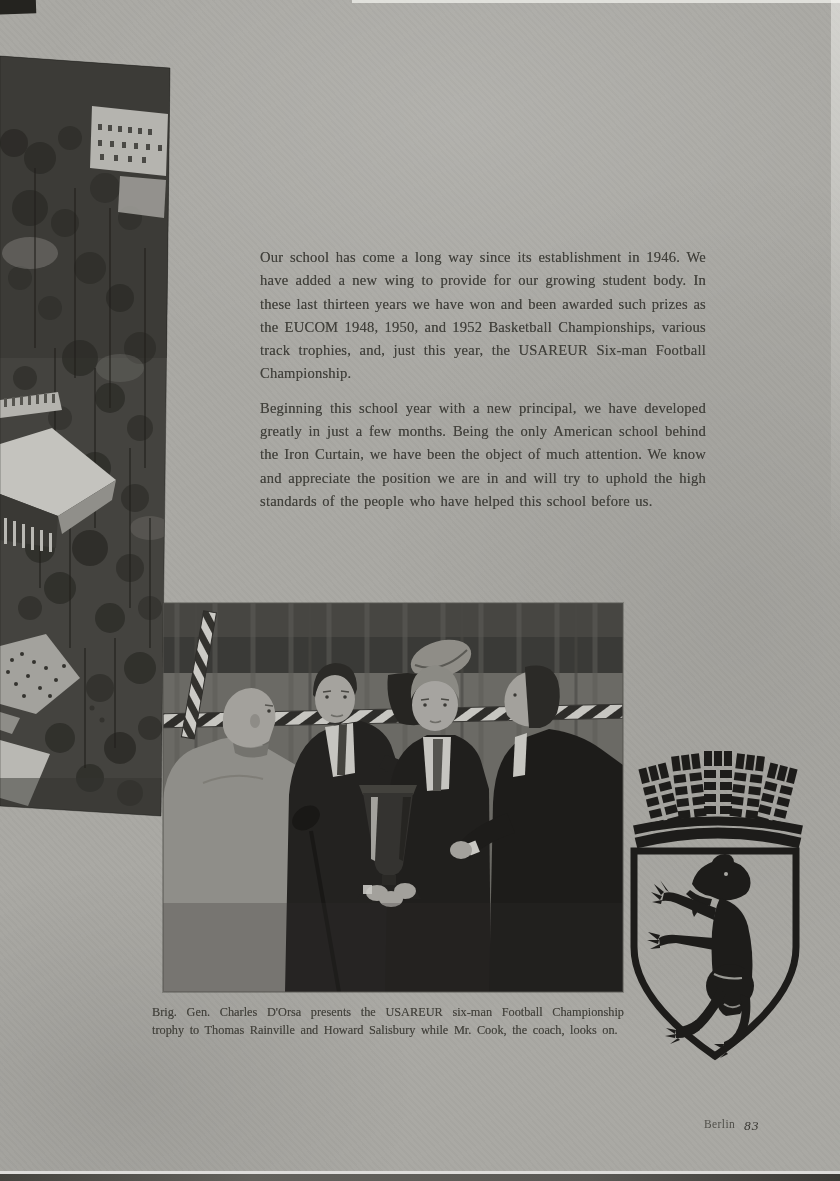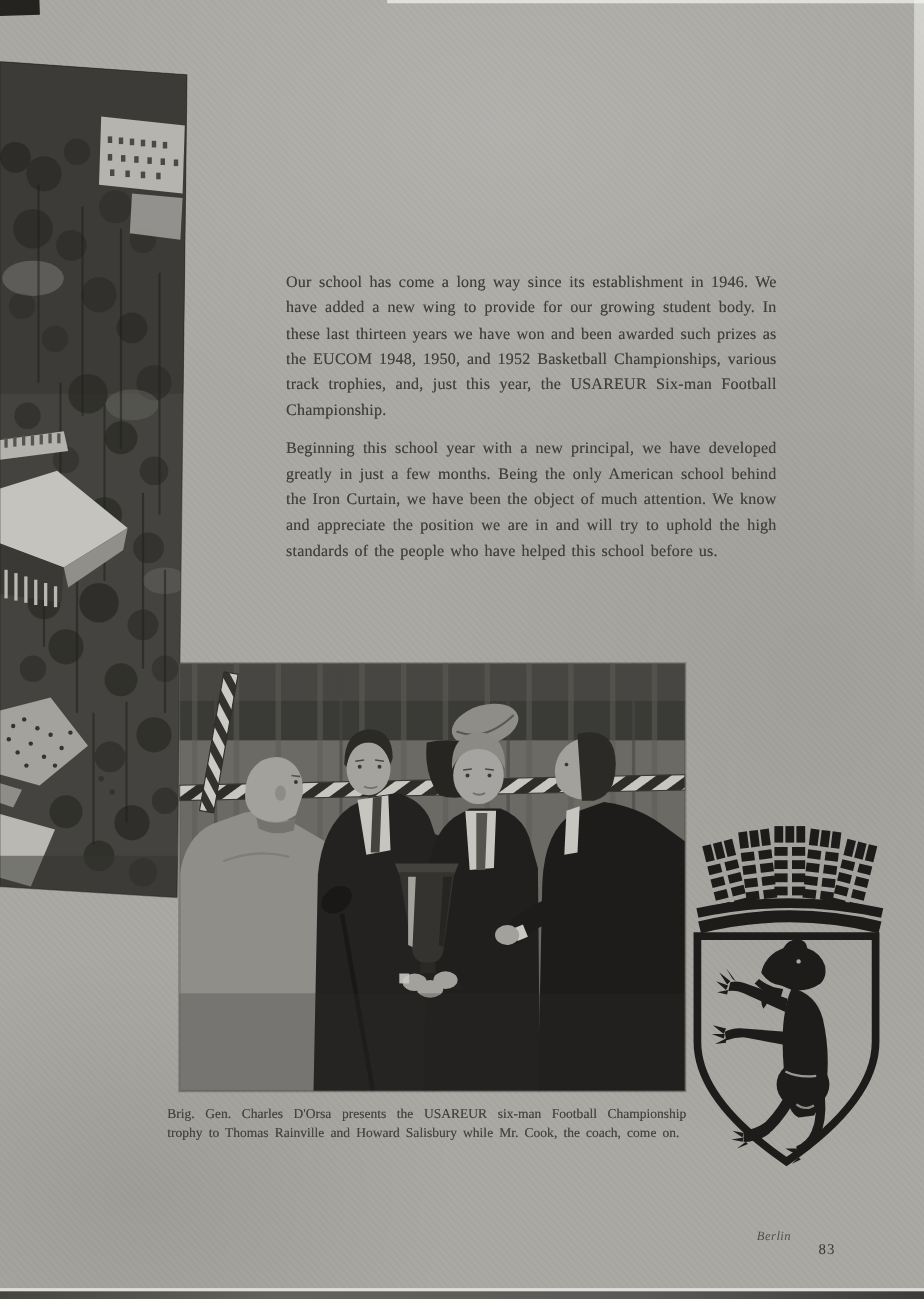--- a/index.html
+++ b/index.html
@@ -19,22 +19,22 @@
   .right-edge-glow{position:absolute;right:0;top:0;width:9px;height:560px;background:linear-gradient(to bottom, rgba(245,245,241,.55), rgba(245,245,241,0));}
   .article{position:absolute;left:260px;top:246px;width:446px;}
   .article p{margin:0 0 11px 0;font-size:14.6px;line-height:23.3px;text-align:justify;
     color:#41403b;letter-spacing:.2px;word-spacing:1.5px;text-shadow:0 0 .5px rgba(65,64,59,.65);}
   .photo-trophy{position:absolute;left:163px;top:603px;width:460px;height:389px;margin:0;box-shadow:0 0 0 1px rgba(60,59,55,.35);}
   .caption{position:absolute;left:152px;top:1004px;width:472px;margin:0;
     font-size:12.3px;line-height:17.6px;text-align:justify;color:#44433d;word-spacing:2.5px;
     text-shadow:0 0 .4px rgba(68,67,61,.6);}
   .crest{position:absolute;left:626px;top:742px;width:184px;height:326px;}
   .footer{position:absolute;left:688px;top:1112px;width:110px;height:26px;}
-  .footer-loc{position:absolute;left:0;top:6px;font-style:italic;font-size:11.5px;color:#504f49;letter-spacing:.4px;}
-  .footer-num{position:absolute;left:56px;top:16px;font-size:13.5px;color:#3a3934;letter-spacing:1px;}
+  .footer-loc{position:absolute;left:16px;top:6px;font-size:11.5px;color:#504f49;letter-spacing:.4px;}
+  .footer-num{position:absolute;left:56px;top:6px;font-size:13.5px;color:#3a3934;letter-spacing:1px;font-style:italic;}
   .bottom-white{position:absolute;left:0;top:1171px;width:840px;height:3px;background:#dedddb;}
   .bottom-dark{position:absolute;left:0;top:1174px;width:840px;height:7px;background:linear-gradient(to right,#45443f,#63625d 30%,#5a5955 70%,#3c3b37);}
   svg{display:block;}
 </style>
 </head>
 <body>
 
 <div class="page">
 
   <div class="photo-aerial">
@@ -306,21 +306,21 @@
 
       <g>
         <line x1="176" y1="389" x2="148" y2="228" stroke="#191816" stroke-width="4"></line>
         <ellipse cx="143" cy="215" rx="15" ry="11" fill="#191816" transform="rotate(-35 143 215)"></ellipse>
       </g>
       <rect x="0" y="300" width="460" height="89" fill="#2e2d2a" opacity=".25"></rect>
       <rect x="0.5" y="0.5" width="459" height="388" fill="none" stroke="#55544f" stroke-opacity=".5"></rect>
     </svg>
   </figure>
 
-  <p class="caption">Brig. Gen. Charles D'Orsa presents the USAREUR six-man Football Championship trophy to Thomas Rainville and Howard Salisbury while Mr. Cook, the coach, come on.</p>
+  <p class="caption">Brig. Gen. Charles D'Orsa presents the USAREUR six-man Football Championship trophy to Thomas Rainville and Howard Salisbury while Mr. Cook, the coach, looks on.</p>
 
   <div class="crest">
     <svg width="184" height="326" viewBox="0 0 184 326">
       <g fill="#1d1c1a">
 
         <g transform="translate(26,24) rotate(-14)">
           <rect x="-14" y="0" width="8" height="15"></rect>
             <rect x="-4" y="0" width="8" height="15"></rect>
             <rect x="6" y="0" width="8" height="15"></rect>
           <rect x="-14" y="19" width="12" height="8"></rect>

